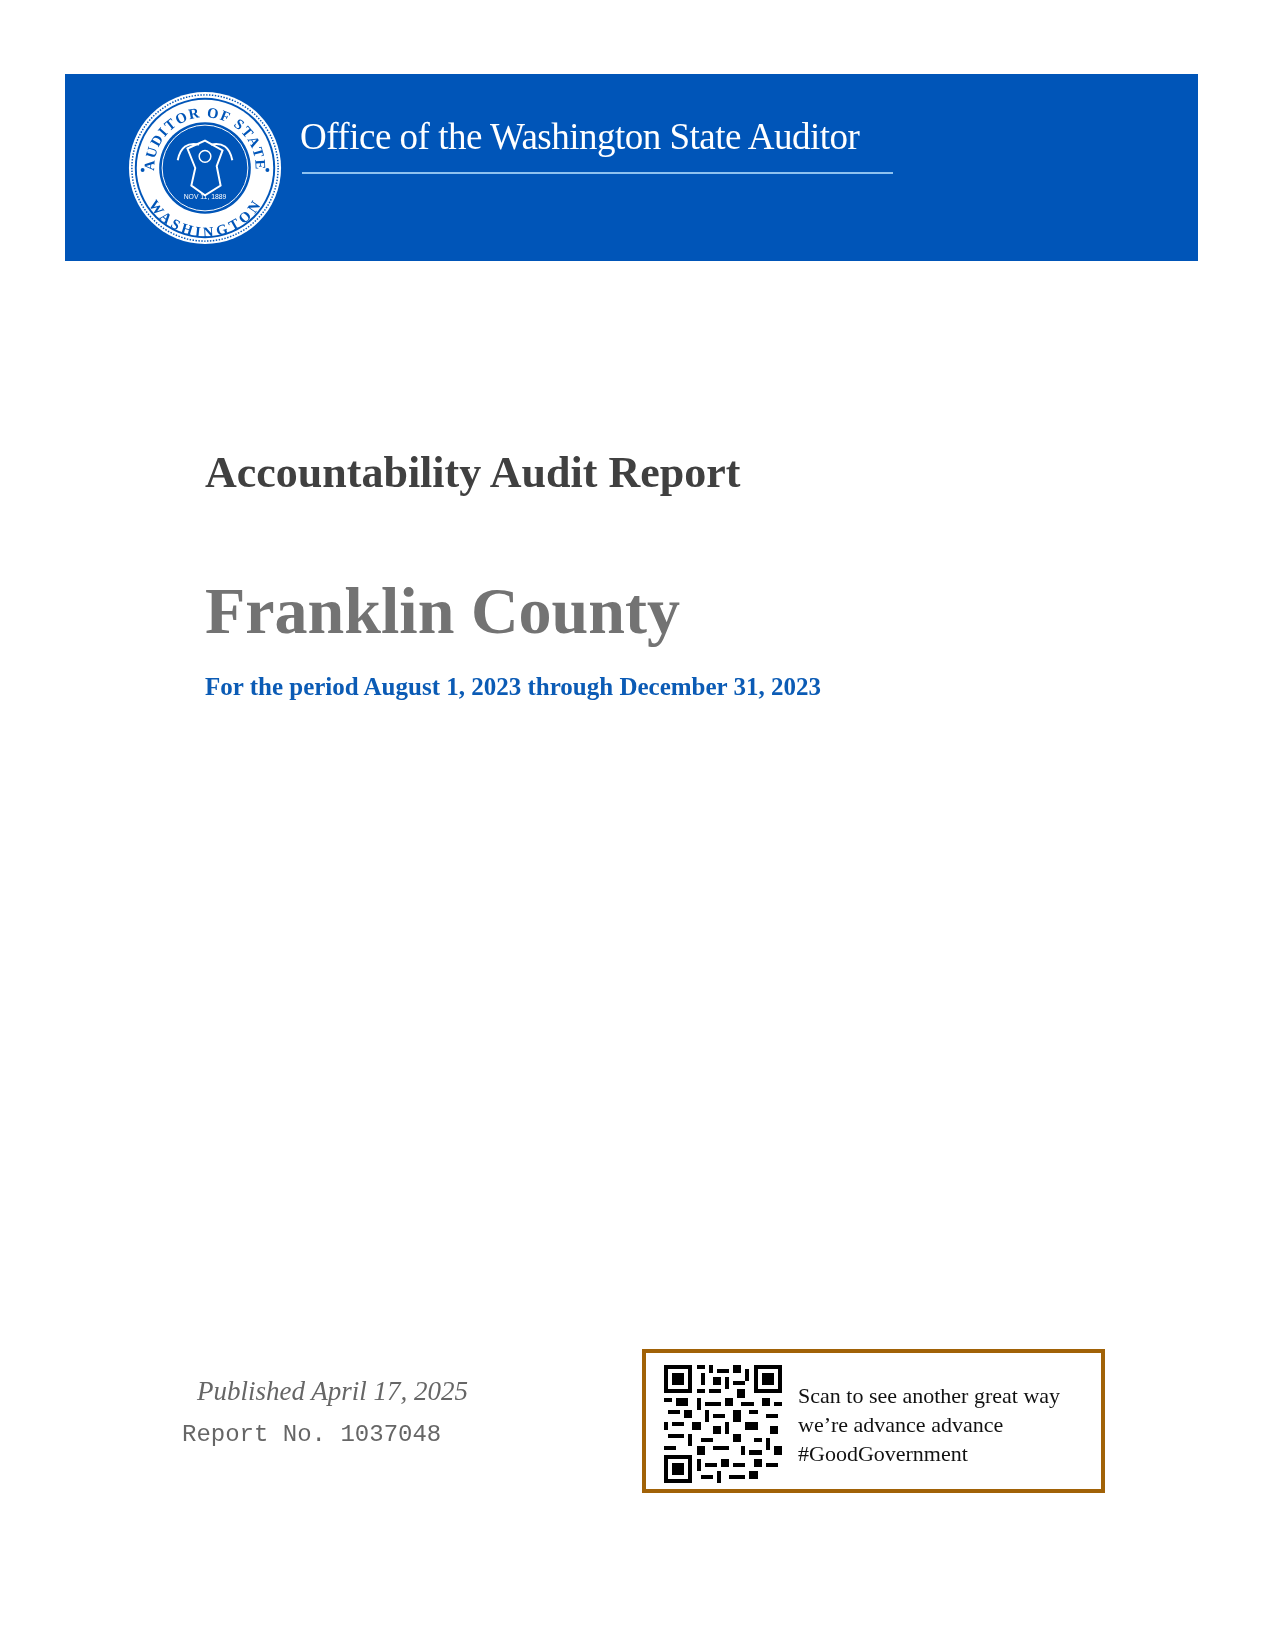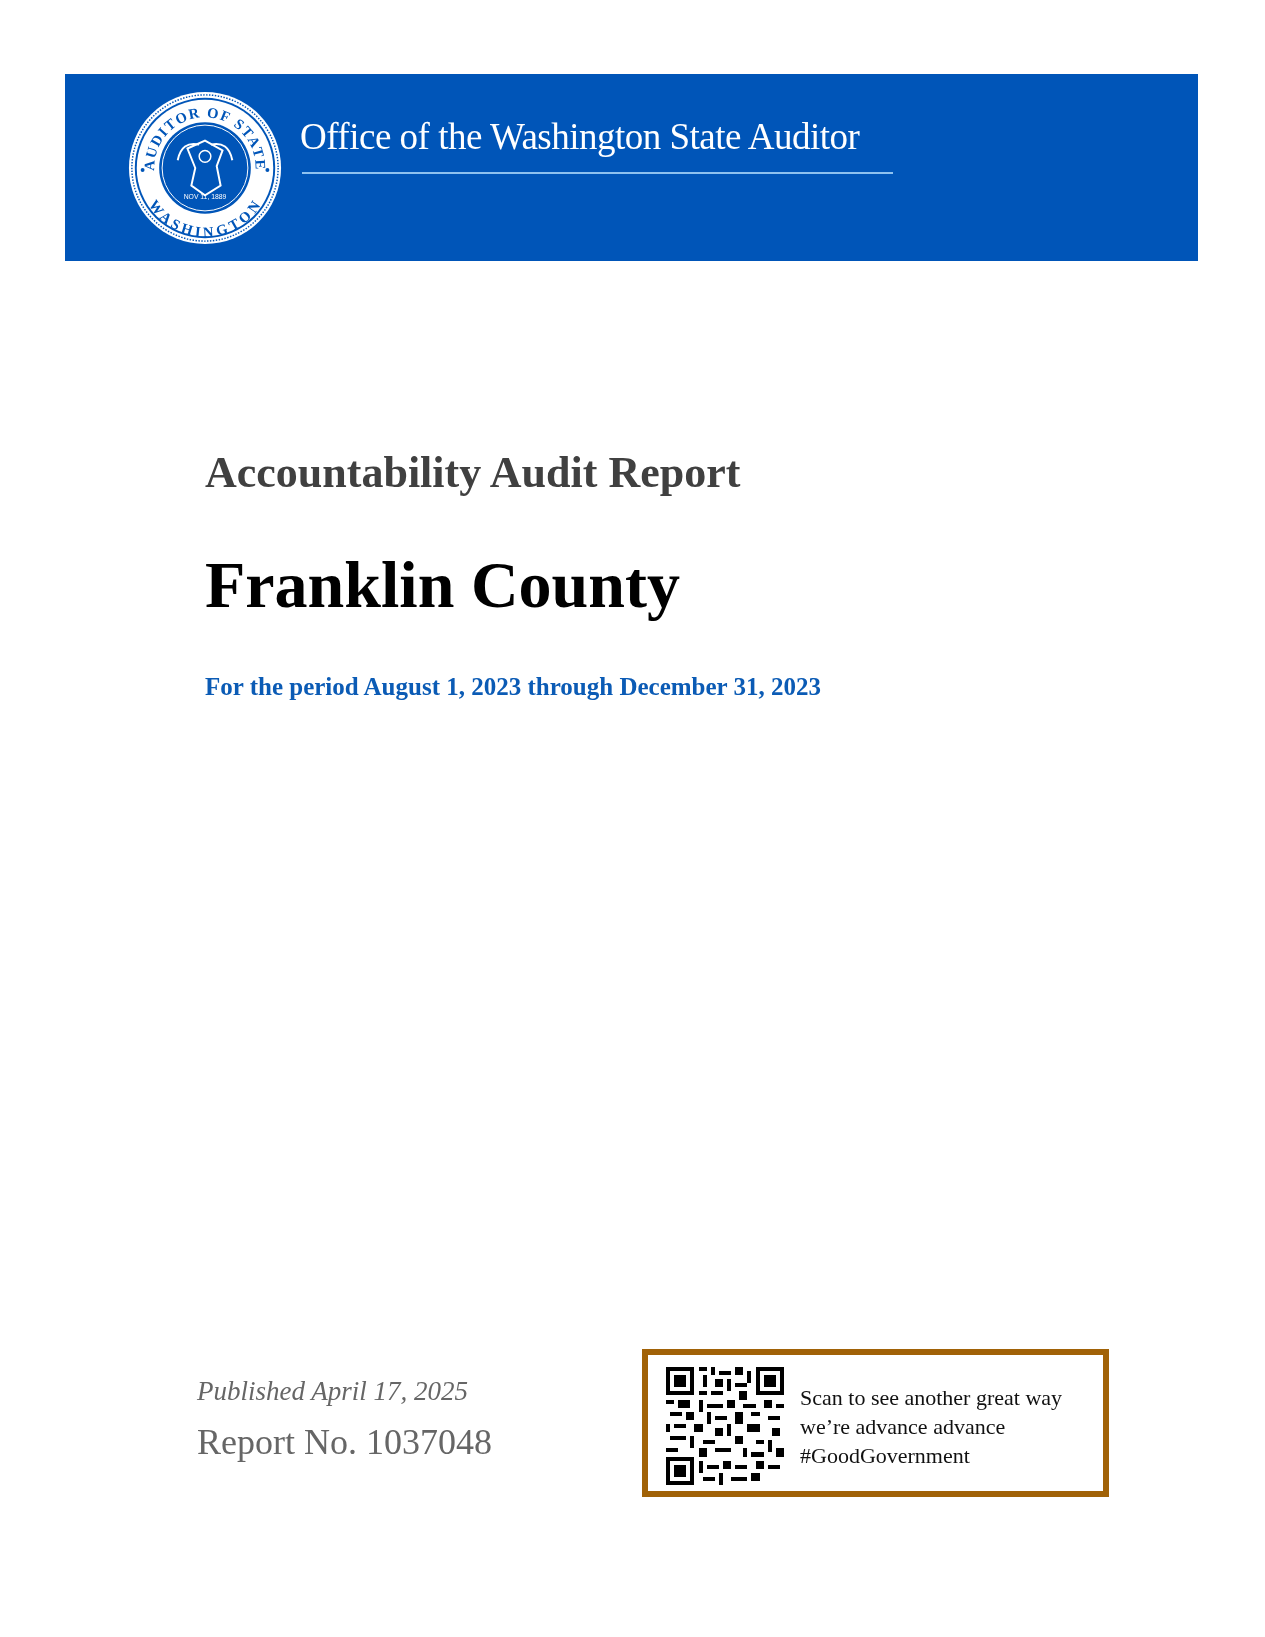--- a/index.html
+++ b/index.html
@@ -3,25 +3,25 @@
 <meta charset="utf-8">
 <style>
   html, body { margin: 0; padding: 0; background: #ffffff; }
   body { width: 1265px; height: 1637px; position: relative; overflow: hidden; font-family: "Liberation Serif", serif; }
   .banner { position: absolute; left: 65px; top: 74px; width: 1133px; height: 187px; background: #0055b8; }
   .seal { position: absolute; left: 62px; top: 16px; width: 156px; height: 156px; }
   .office-title { position: absolute; left: 235px; top: 44px; font-family: "Liberation Serif", serif; font-size: 37px; color: #ffffff; letter-spacing: -0.5px; white-space: nowrap; line-height: 1; }
   .banner-rule { position: absolute; left: 237px; top: 98px; width: 591px; height: 2px; background: #8ec2f0; }
   .auditor-name { position: absolute; right: 305px; top: 104px; font-family: "Liberation Serif", serif; font-size: 37px; color: #ffffff; white-space: nowrap; line-height: 1.1; }
   .report-type { position: absolute; left: 205px; top: 435px; font-family: "Liberation Serif", serif; font-weight: bold; font-size: 44px; color: #404040; white-space: nowrap; margin-top: 12px; }
-  .entity-name { position: absolute; left: 205px; top: 547px; font-family: "Liberation Serif", serif; font-weight: bold; font-size: 66px; color: #000000; white-space: nowrap; text-align: center; }
+  .entity-name { position: absolute; left: 205px; top: 573px; font-family: "Liberation Serif", serif; font-weight: bold; font-size: 66px; color: #737373; white-space: nowrap; text-align: center; }
   .period { position: absolute; left: 205px; top: 673px; font-family: "Liberation Serif", serif; font-weight: bold; font-size: 25px; color: #0b5bb5; white-space: nowrap; }
   .published { position: absolute; left: 197px; top: 1376px; font-family: "Liberation Serif", serif; font-style: italic; font-size: 27px; color: #666666; white-space: nowrap; }
-  .report-no { position: absolute; left: 197px; top: 1421px; font-family: Liberation Serif, serif; font-size: 36px; color: #666666; white-space: nowrap; }
-  .qr-box { position: absolute; left: 642px; top: 1349px; width: 455px; height: 136px; border: 6px solid #a16207; background: #ffffff; }
+  .report-no { position: absolute; left: 182px; top: 1421px; font-family: Liberation Mono, monospace; font-size: 24px; color: #666666; white-space: nowrap; }
+  .qr-box { position: absolute; left: 642px; top: 1349px; width: 455px; height: 136px; border: 4px solid #a16207; background: #ffffff; }
   .qr-code { position: absolute; left: 18px; top: 12px; width: 118px; height: 118px; }
   .qr-caption { position: absolute; left: 152px; top: 28px; font-family: "Liberation Serif", serif; font-size: 22px; line-height: 29px; color: #111111; }
   .qr-caption div { white-space: nowrap; }
 </style>
 </head>
 <body>
 
 <div class="banner">
   <svg class="seal" viewBox="0 0 160 160">
     <defs>

